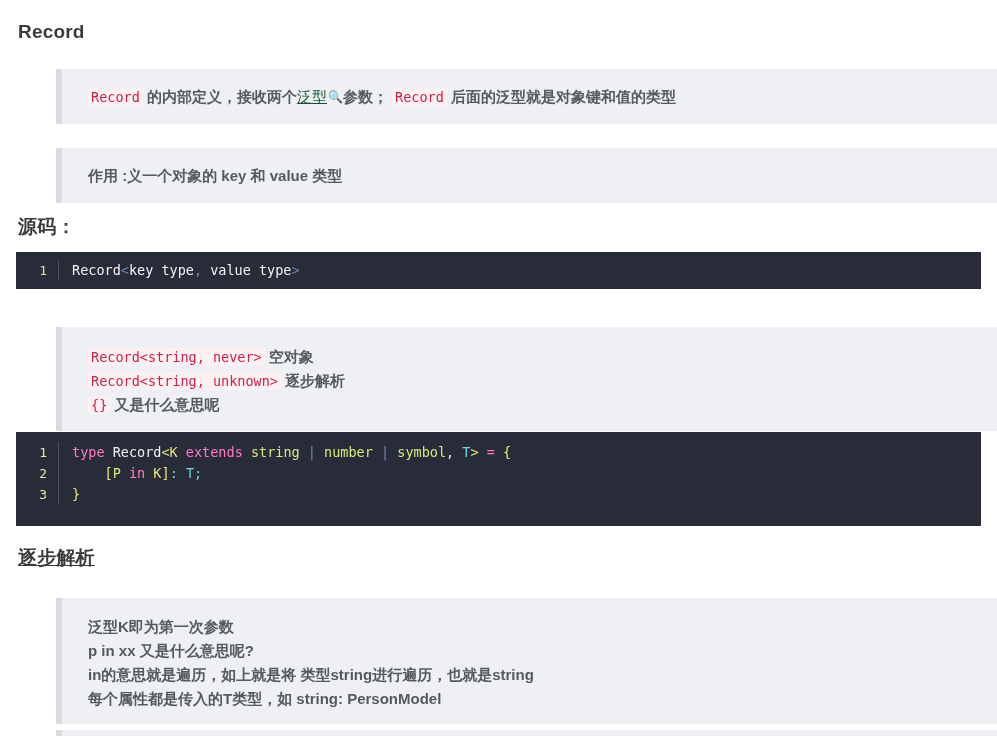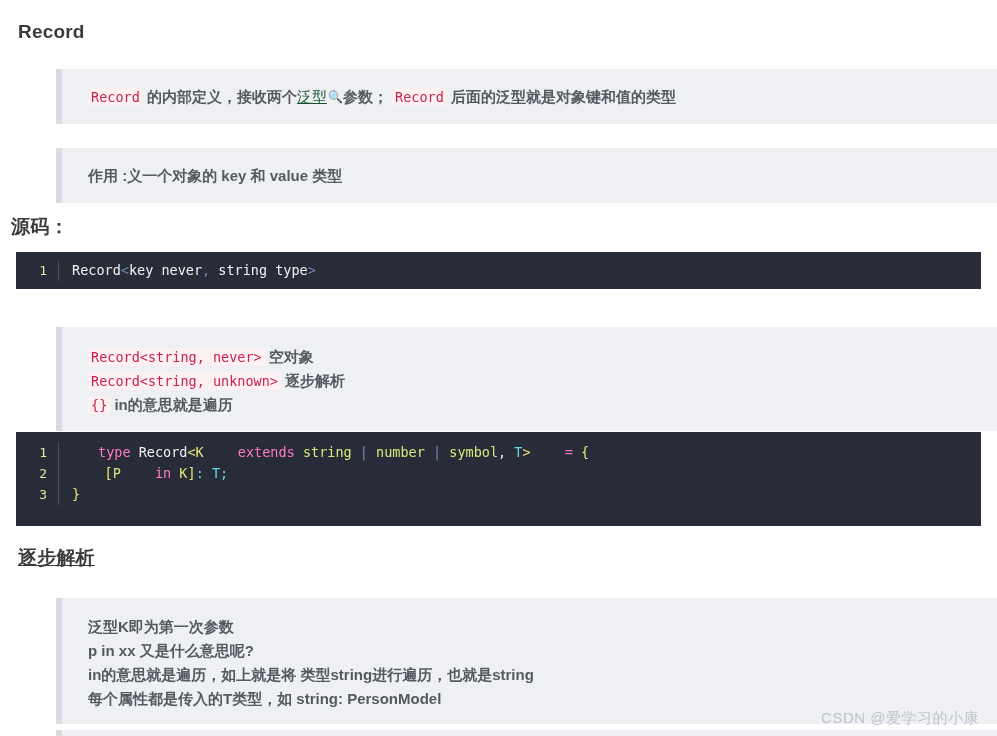--- a/index.html
+++ b/index.html
@@ -26,21 +26,21 @@
   
   h2.heading {
     font-size: 19px;
     font-weight: bold;
     color: #3b3b3b;
     margin: 0;
     padding: 0;
     letter-spacing: 0.2px;
   }
   .h-record  { position: absolute; left: 18px; top: 21px;  }
-  .h-source  { position: absolute; left: 11px; top: 214px; font-size: 16.5px; }
+  .h-source  { position: absolute; left: 18px; top: 214px; font-size: 16.5px; }
   .h-steps   { position: absolute; left: 18px; top: 545px; font-size: 16.5px; text-decoration: underline; }
 
   
   .quote {
     position: absolute;
     box-sizing: border-box;
     background: #eef0f4;
     border-left: 6px solid #d9dbe0;
     color: #555a61;
     font-size: 15px;
@@ -111,21 +111,21 @@
     width: 1px;
     align-self: stretch;
     background: #4a4f60;
     margin-right: 13px;
   }
   .ctext { white-space: pre; }
 
   
   .t-plain  { color: #e8eaf0; }
   .t-punct  { color: #6e8ab5; }
-  .t-kw     { color: #ff79c6; margin-left: 26px; }
+  .t-kw     { color: #ff79c6; }
   .t-type   { color: #e8e87a; }
   .t-str    { color: #d8e87a; }
   .t-cyan   { color: #6ad7e5; }
   .t-brack  { color: #e8e87a; }
   .t-pipe   { color: #6e8ab5; }
   .t-white  { color: #f2f2f2; }
 
   
   .watermark {
     position: absolute;
@@ -148,41 +148,40 @@
     <p><code class="inline">Record</code><span class="cn"> 的内部定义，接收两个</span><a class="link" href="#">泛型</a><span class="search-glyph">🔍</span><span class="cn">参数；</span>&nbsp;<code class="inline">Record</code><span class="cn"> 后面的泛型就是对象键和值的类型</span></p>
   </blockquote>
 
   <blockquote class="quote quote-2">
     <p class="cn">作用 :义一个对象的 key 和 value 类型</p>
   </blockquote>
 
   <h2 class="heading h-source">源码：</h2>
 
   <div class="codeblock code-1" id="code1">
-      <div class="cline"><span class="lnum">1</span><span class="lbar"></span><span class="ctext"><span class="t-white">Record</span><span class="t-punct">&lt;</span><span class="t-white">key never</span><span class="t-punct">,</span><span class="t-white"> string type</span><span class="t-punct">&gt;</span></span></div>
+      <div class="cline"><span class="lnum">1</span><span class="lbar"></span><span class="ctext"><span class="t-white">Record</span><span class="t-punct">&lt;</span><span class="t-white">key type</span><span class="t-punct">,</span><span class="t-white"> value type</span><span class="t-punct">&gt;</span></span></div>
     </div>
 
   <blockquote class="quote quote-3" id="examples">
       <p><code class="inline">Record&lt;string, never&gt;</code><span class="cn"> 空对象</span></p>
       <p><code class="inline">Record&lt;string, unknown&gt;</code><span class="cn"> 逐步解析</span></p>
-      <p><code class="inline">{}</code><span class="cn"> in的意思就是遍历</span></p>
+      <p><code class="inline">{}</code><span class="cn"> 又是什么意思呢</span></p>
     </blockquote>
 
   <div class="codeblock code-2" id="code2">
       <div class="cline"><span class="lnum">1</span><span class="lbar"></span><span class="ctext"><span class="t-kw">type</span><span class="t-plain"> </span><span class="t-white">Record</span><span class="t-brack">&lt;</span><span class="t-type">K</span><span class="t-plain"> </span><span class="t-kw">extends</span><span class="t-plain"> </span><span class="t-str">string</span><span class="t-pipe"> | </span><span class="t-str">number</span><span class="t-pipe"> | </span><span class="t-str">symbol</span><span class="t-white">,</span><span class="t-plain"> </span><span class="t-cyan">T</span><span class="t-brack">&gt;</span><span class="t-plain"> </span><span class="t-kw">=</span><span class="t-plain"> </span><span class="t-brack">{</span></span></div>
       <div class="cline"><span class="lnum">2</span><span class="lbar"></span><span class="ctext"><span class="t-plain">    </span><span class="t-brack">[</span><span class="t-str">P</span><span class="t-plain"> </span><span class="t-kw">in</span><span class="t-plain"> </span><span class="t-type">K</span><span class="t-brack">]</span><span class="t-cyan">:</span><span class="t-plain"> </span><span class="t-cyan">T</span><span class="t-cyan">;</span></span></div>
       <div class="cline"><span class="lnum">3</span><span class="lbar"></span><span class="ctext"><span class="t-brack">}</span></span></div>
     </div>
 
   <h2 class="heading h-steps">逐步解析</h2>
 
   <blockquote class="quote quote-4" id="analysis">
       <p class="cn">泛型K即为第一次参数</p>
       <p class="cn">p in xx 又是什么意思呢?</p>
       <p class="cn">in的意思就是遍历，如上就是将 类型string进行遍历，也就是string</p>
       <p class="cn">每个属性都是传入的T类型，如 string: PersonModel</p>
     </blockquote>
 
   <blockquote class="quote quote-5"></blockquote>
 
-  <div class="watermark">CSDN @爱学习的小康</div>
 
 </div>
 
 </body></html>

